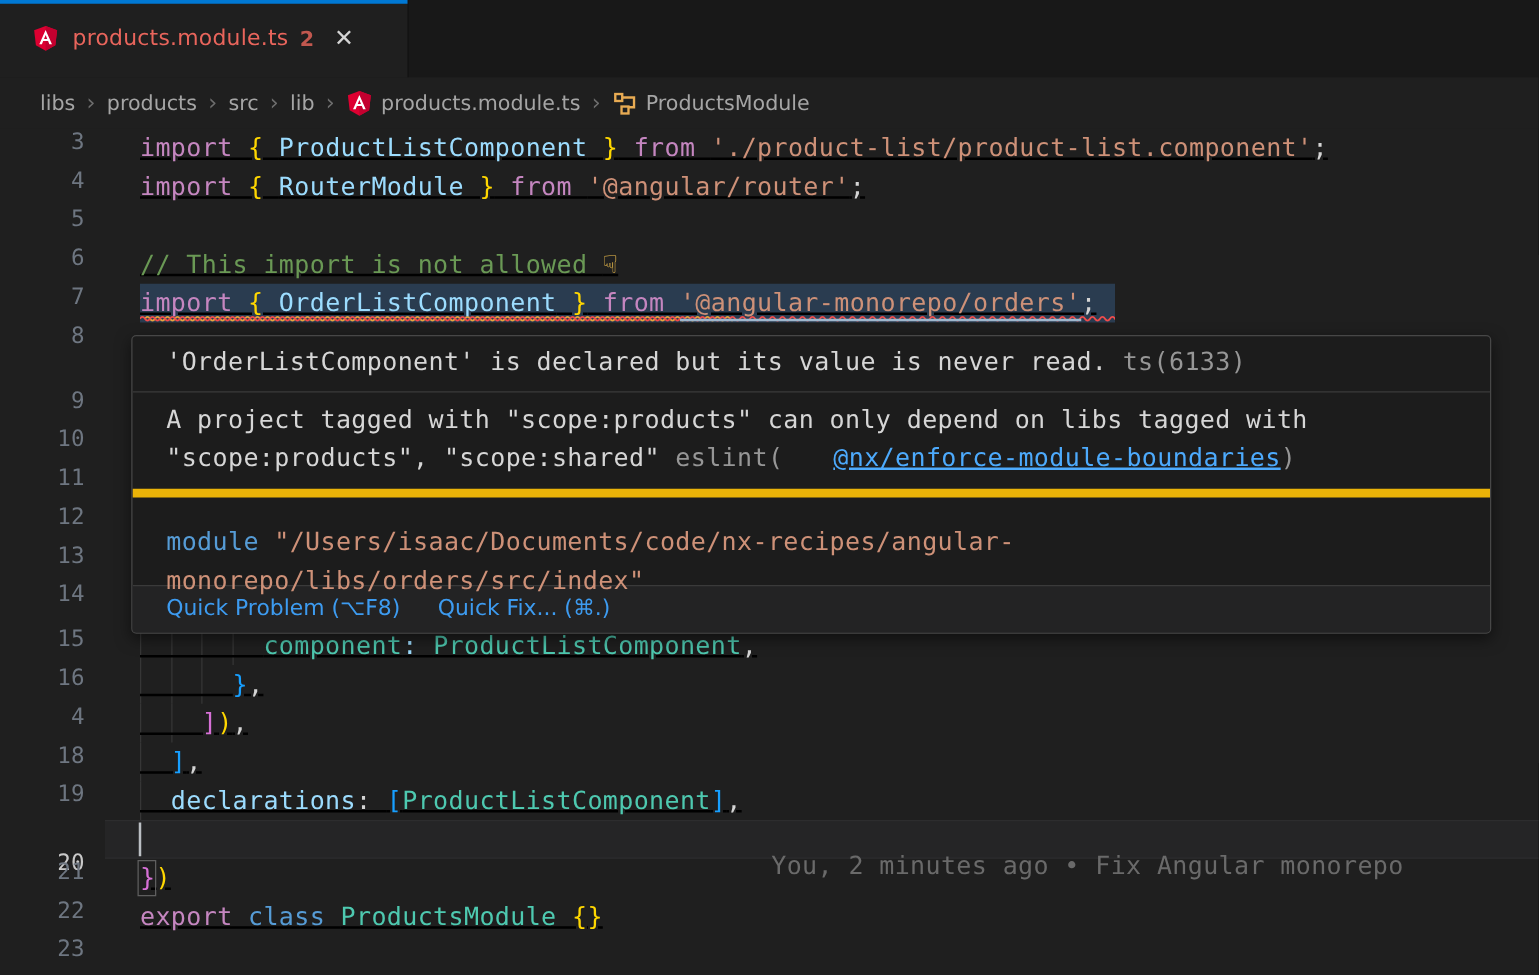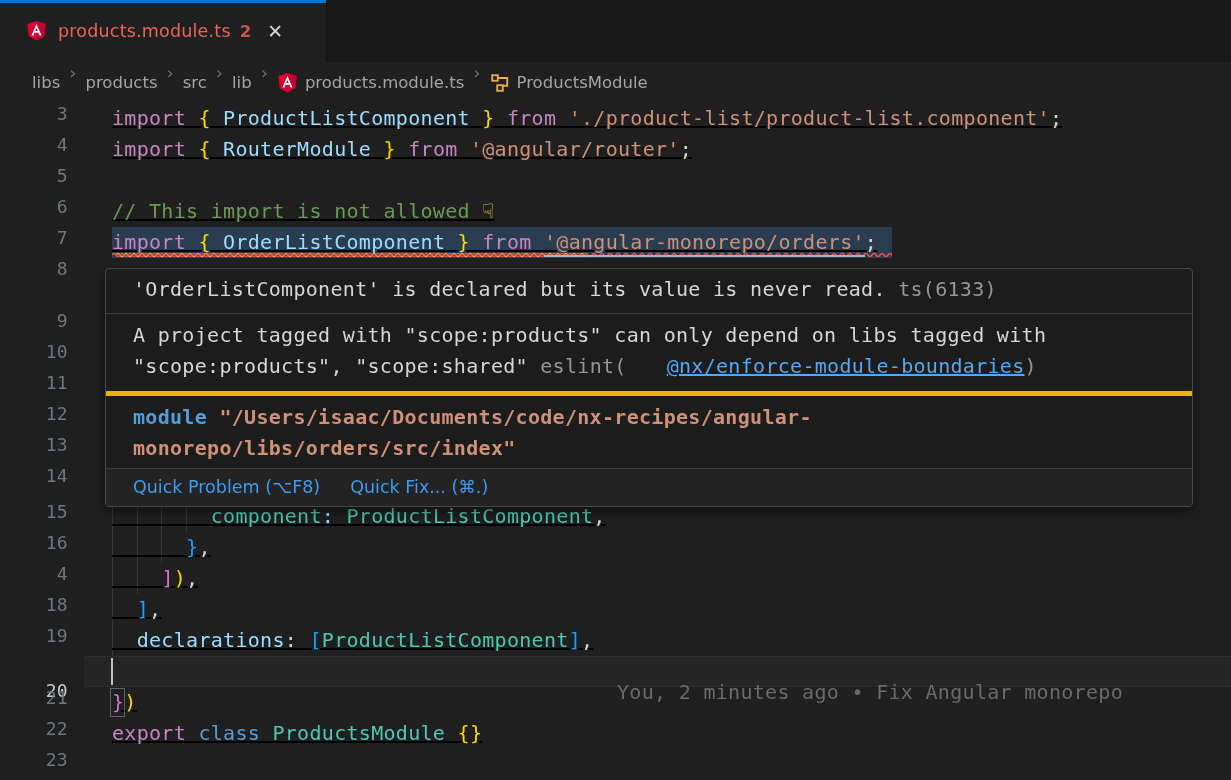--- a/index.html
+++ b/index.html
@@ -9,21 +9,21 @@
   .tabbar{position:absolute;left:0;top:0;width:1231px;height:62px;background:#181818;}
   .tab{position:absolute;left:0;top:0;width:326px;height:62px;background:#1f1f1f;
        border-right:1px solid #101010;display:flex;align-items:center;cursor:pointer;}
   .tab-topline{position:absolute;left:0;top:0;width:326px;height:3px;background:#0078d4;}
   .tab .ng-icon{margin-left:26px;width:22px;height:22px;flex:0 0 auto;}
   .tab-label{margin-left:10px;font-size:17.5px;color:#e9655c;letter-spacing:.2px;}
   .tab-badge{margin-left:9px;font-size:16.5px;color:#c2584f;font-weight:600;}
   .tab-close{margin-left:16px;font-size:19px;color:#d4d4d4;line-height:1;}
   
   .crumbs{position:absolute;left:0;top:62px;width:1231px;height:41px;background:#1f1f1f;
-          display:flex;padding-left:32px;box-sizing:border-box;}
+          display:flex;align-items:center;padding-left:32px;box-sizing:border-box;}
   .crumb{display:flex;align-items:center;font-size:16.5px;color:#a5a5a5;cursor:pointer;}
   .crumb-sep{color:#6d6d6d;font-size:18px;margin:0 9px;}
   .crumb svg{margin-right:7px;}
   
   .code-area{position:absolute;left:0;top:0;width:1231px;height:780px;}
   .line{position:absolute;left:0;width:1231px;height:31px;cursor:text;}
   .ln{position:absolute;left:0;top:0;width:68px;height:31px;line-height:31px;text-align:right;
       color:#6e7681;font:18px "DejaVu Sans Mono",monospace;letter-spacing:.3px;cursor:pointer;}
   .ln.active{color:#c9c9c9;}
   .code{position:absolute;left:112px;top:0;height:31px;line-height:31px;white-space:pre;
@@ -44,21 +44,21 @@
   .brk-box{position:absolute;left:110px;top:688px;width:15px;height:29px;
            border:1px solid #5f5f5f;box-sizing:border-box;}
   
   .hover{position:absolute;left:105px;top:268px;width:1088px;height:239px;background:#1c1c1c;
          border:1px solid #474747;border-radius:4px;box-sizing:border-box;
          box-shadow:0 4px 12px rgba(0,0,0,.5);z-index:20;overflow:hidden;}
   .hv-sec{padding:5px 0 0 27px;font-family:"DejaVu Sans Mono",monospace;font-size:20px;
           letter-spacing:.3px;line-height:31px;color:#d6d6d6;box-sizing:border-box;}
   .hv-s1{height:44px;}
   .hv-s2{height:78px;border-top:1px solid #3a3a3a;padding-top:6px;}
-  .hv-s3{height:77px;border-top:5px solid #eab308;padding-top:6px;font-weight:bold;}
+  .hv-s3{height:77px;border-top:7px solid #eab308;padding-top:20px;}
   .hv-s4{height:38px;border-top:1px solid #3a3a3a;background:#232324;
          font-family:"DejaVu Sans","Liberation Sans",sans-serif;font-size:17.5px;letter-spacing:0;
          line-height:37px;display:flex;gap:30px;padding-top:0;}
   .hv-dim{color:#969696;}
   .hv-link{color:#4daafc;text-decoration:underline;cursor:pointer;margin-left:40px;}
   .hv-kw{color:#569CD6;} .hv-str{color:#CE9178;}
   .hv-action{color:#3d9bf0;cursor:pointer;}
 </style>
 </head>
 <body>

